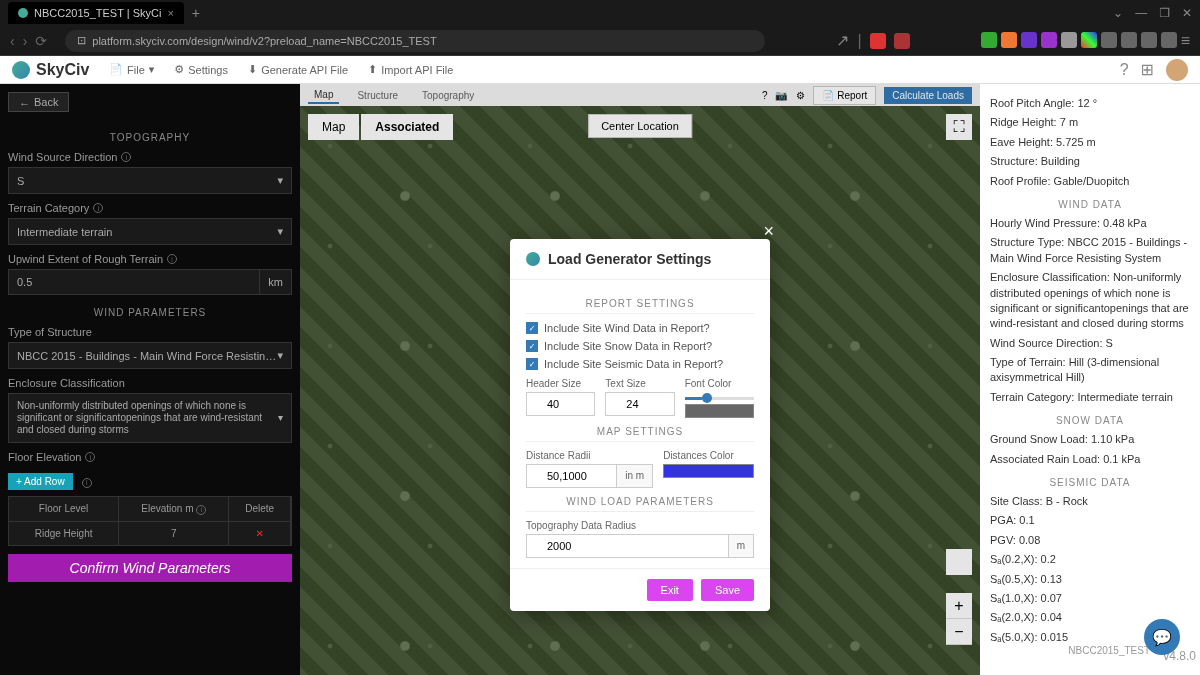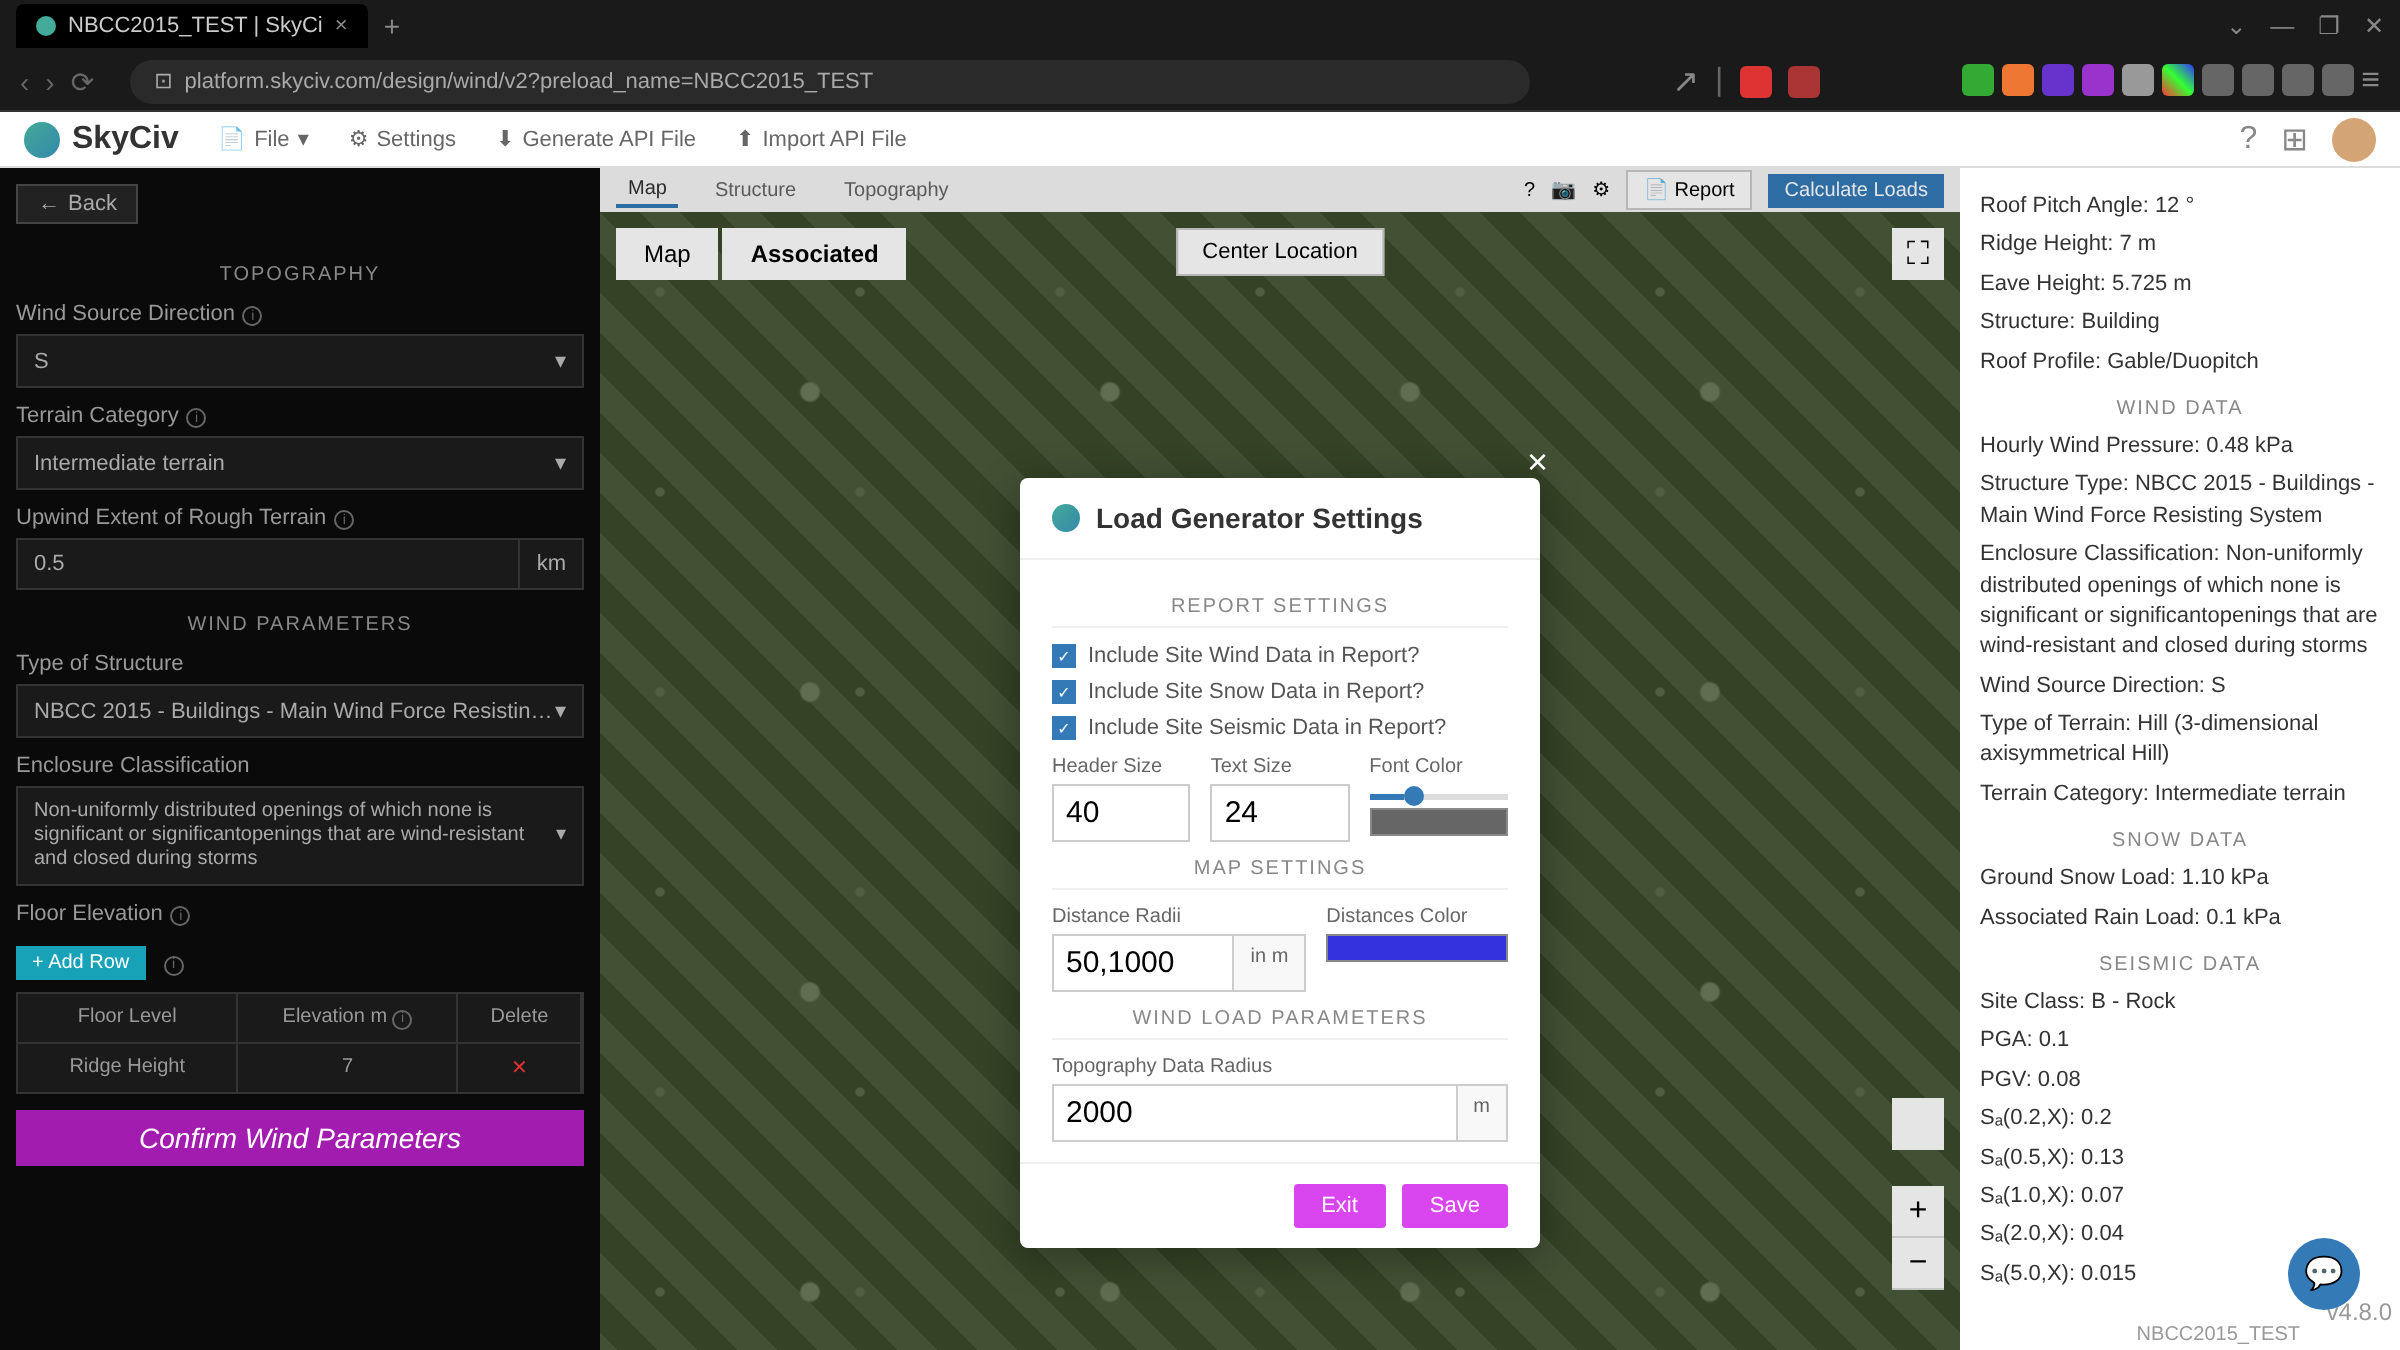--- a/index.html
+++ b/index.html
@@ -26,21 +26,21 @@
 .header-right { margin-left: auto; display: flex; gap: 12px; align-items: center; }
 .avatar { width: 22px; height: 22px; border-radius: 50%; background: #d4a574; }
 
 
 .main { display: flex; height: calc(100% - 84px); }
 
 
 .sidebar { width: 300px; background: #0a0a0a; color: #999; padding: 8px; overflow-y: auto; font-size: 11px; }
 .back-btn { background: #222; border: 1px solid #444; padding: 3px 10px; font-size: 11px; color: #aaa; display: inline-flex; align-items: center; gap: 4px; margin-bottom: 8px; }
 .section-header { color: #888; font-size: 10px; letter-spacing: 1px; text-align: center; margin: 12px 0 8px; }
-.field-label { color: #999; font-size: 11px; margin: 8px 0 4px; display: flex; align-items: flex-end; gap: 4px; }
+.field-label { color: #999; font-size: 11px; margin: 8px 0 4px; display: flex; align-items: center; gap: 4px; }
 .info-icon { width: 10px; height: 10px; border: 1px solid #666; border-radius: 50%; font-size: 7px; display: inline-flex; align-items: center; justify-content: center; color: #666; }
 .select-field { background: #1a1a1a; border: 1px solid #333; padding: 6px 8px; font-size: 11px; color: #aaa; width: 100%; display: flex; justify-content: space-between; align-items: center; }
 .input-group { display: flex; }
 .input-field { background: #1a1a1a; border: 1px solid #333; padding: 6px 8px; font-size: 11px; color: #aaa; flex: 1; }
 .input-unit { background: #1a1a1a; border: 1px solid #333; border-left: none; padding: 6px 8px; font-size: 11px; color: #aaa; }
 .add-row-btn { background: #17a2b8; color: #fff; padding: 3px 8px; font-size: 10px; border: none; margin-top: 6px; }
 .table { width: 100%; margin-top: 6px; font-size: 10px; }
 .table-header { display: flex; background: #1a1a1a; border: 1px solid #333; }
 .table-header > div { padding: 6px; border-right: 1px solid #333; text-align: center; }
 .table-row { display: flex; background: #1a1a1a; border: 1px solid #333; border-top: none; }
@@ -78,36 +78,36 @@
 .modal-header { padding: 12px 16px; display: flex; align-items: center; gap: 8px; border-bottom: 1px solid #eee; }
 .modal-logo { width: 14px; height: 14px; background: linear-gradient(135deg, #4a9, #38a); border-radius: 50%; }
 .modal-title { font-size: 14px; font-weight: bold; color: #333; }
 .modal-body { padding: 10px 16px; font-size: 11px; color: #555; }
 .modal-section-header { color: #888; font-size: 10px; letter-spacing: 1px; text-align: center; margin: 8px 0; border-bottom: 1px solid #eee; padding-bottom: 4px; }
 .checkbox-row { display: flex; align-items: center; gap: 6px; margin: 6px 0; }
 .checkbox { width: 12px; height: 12px; border: 1px solid #337ab7; background: #337ab7; color: #fff; font-size: 8px; display: flex; align-items: center; justify-content: center; }
 .modal-row { display: flex; gap: 10px; margin: 8px 0; }
 .modal-field { flex: 1; }
 .modal-label { font-size: 10px; color: #666; margin-bottom: 3px; }
-.modal-input { border: 1px solid #ccc; padding: 5px 6px; font-size: 15px; width: 100%; }
+.modal-input { border: 1px solid #ccc; padding: 5px 20px; font-size: 11px; width: 100%; }
 .color-swatch { border: 1px solid #888; height: 14px; }
 .slider-track { background: #ddd; height: 3px; position: relative; margin-top: 8px; }
 .slider-fill { background: #337ab7; height: 3px; width: 25%; }
 .slider-thumb { position: absolute; top: -4px; left: 25%; width: 10px; height: 10px; background: #337ab7; border-radius: 50%; }
 .input-with-unit { display: flex; }
 .input-with-unit .modal-input { flex: 1; }
 .unit-label { border: 1px solid #ccc; border-left: none; padding: 5px 8px; font-size: 10px; color: #666; background: #f8f8f8; }
 .modal-footer { border-top: 1px solid #eee; padding: 10px 16px; display: flex; justify-content: flex-end; gap: 8px; }
 .modal-btn { padding: 5px 14px; font-size: 11px; border: none; background: #d946ef; color: #fff; border-radius: 2px; cursor: pointer; }
 
 
 .right-panel { width: 220px; background: #fff; padding: 8px 10px; font-size: 11px; color: #333; overflow-y: auto; }
 .data-row { margin: 4px 0; line-height: 1.4; }
 .panel-section { text-align: center; color: #888; font-size: 10px; letter-spacing: 1px; margin: 10px 0 6px; }
-.project-name { position: absolute; bottom: 2px; right: 50px; font-size: 10px; color: #999; }
+.project-name { position: absolute; bottom: 19px; right: 50px; font-size: 10px; color: #999; }
 .version { position: absolute; bottom: 12px; right: 4px; font-size: 12px; color: #999; }
 .chat-bubble { position: absolute; bottom: 20px; right: 20px; width: 36px; height: 36px; background: #337ab7; border-radius: 50%; display: flex; align-items: center; justify-content: center; color: #fff; }
 </style>
 </head>
 <body>
 
 <div class="browser-tabs">
   <div class="tab">
     <span style="width:10px;height:10px;background:#4a9;border-radius:50%"></span>
     <span>NBCC2015_TEST | SkyCi</span>

